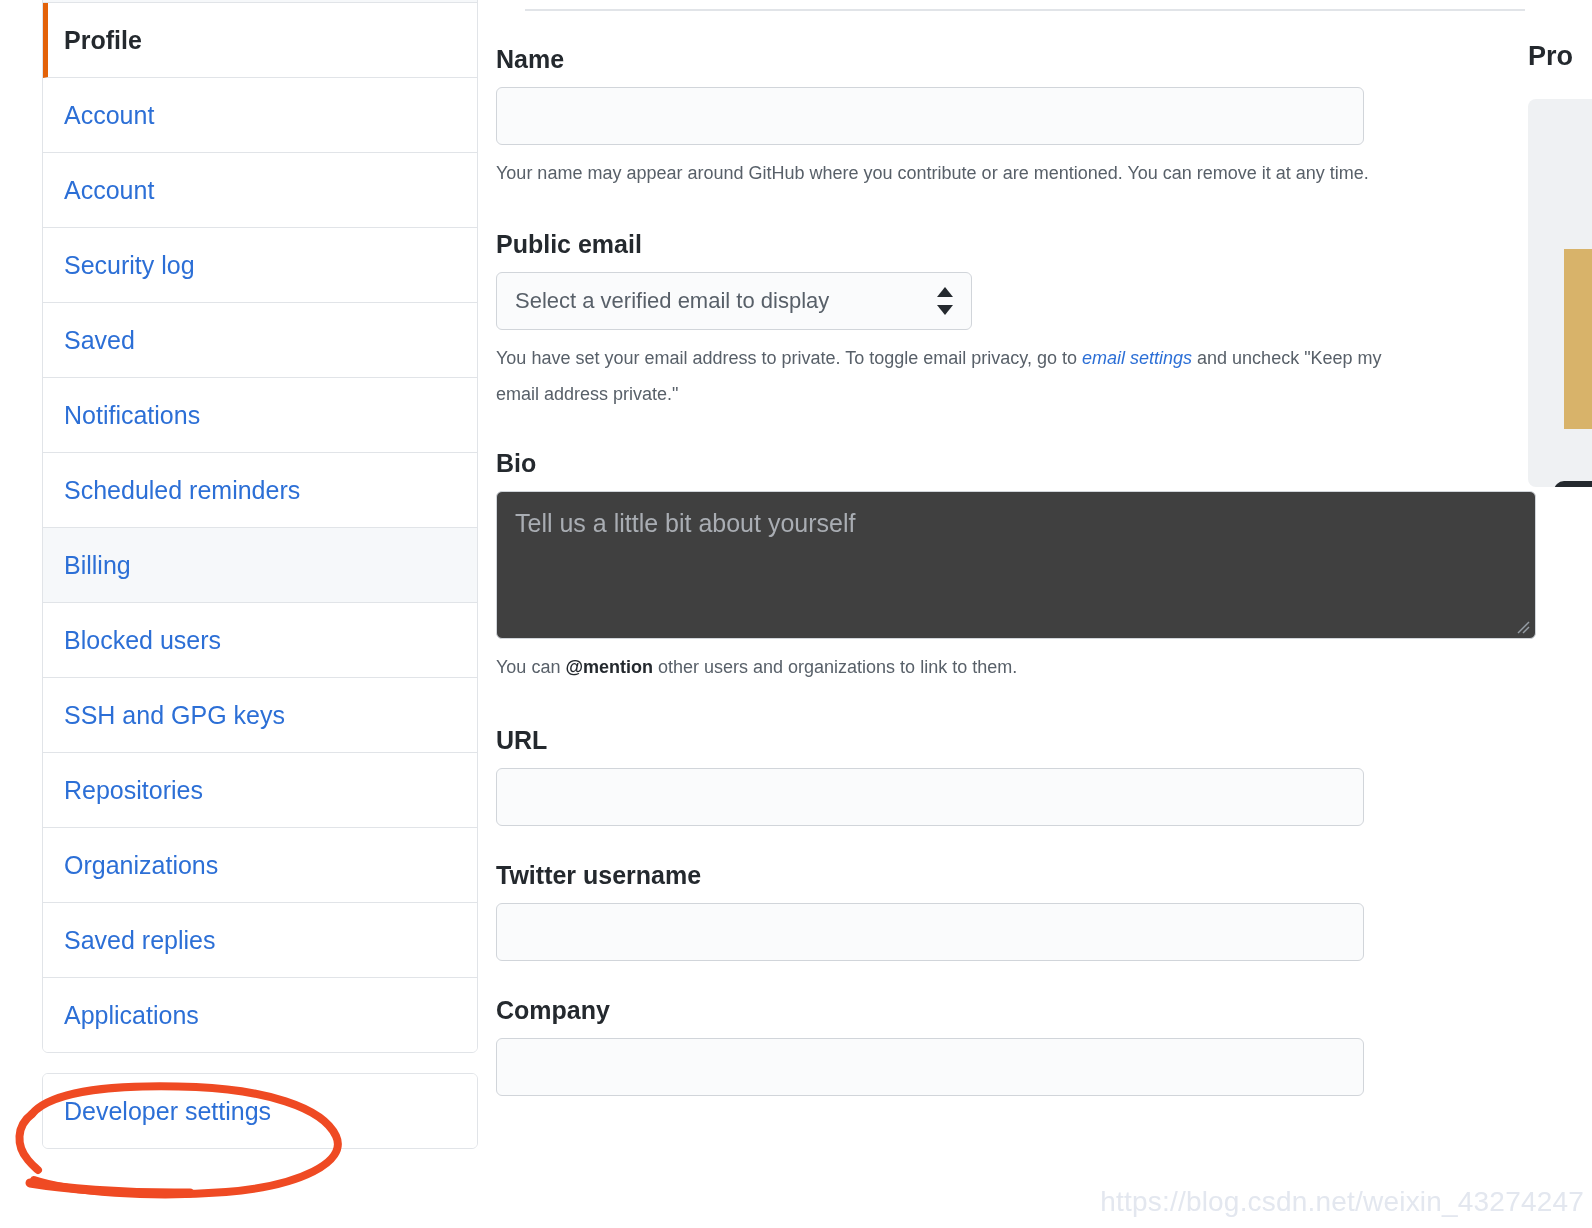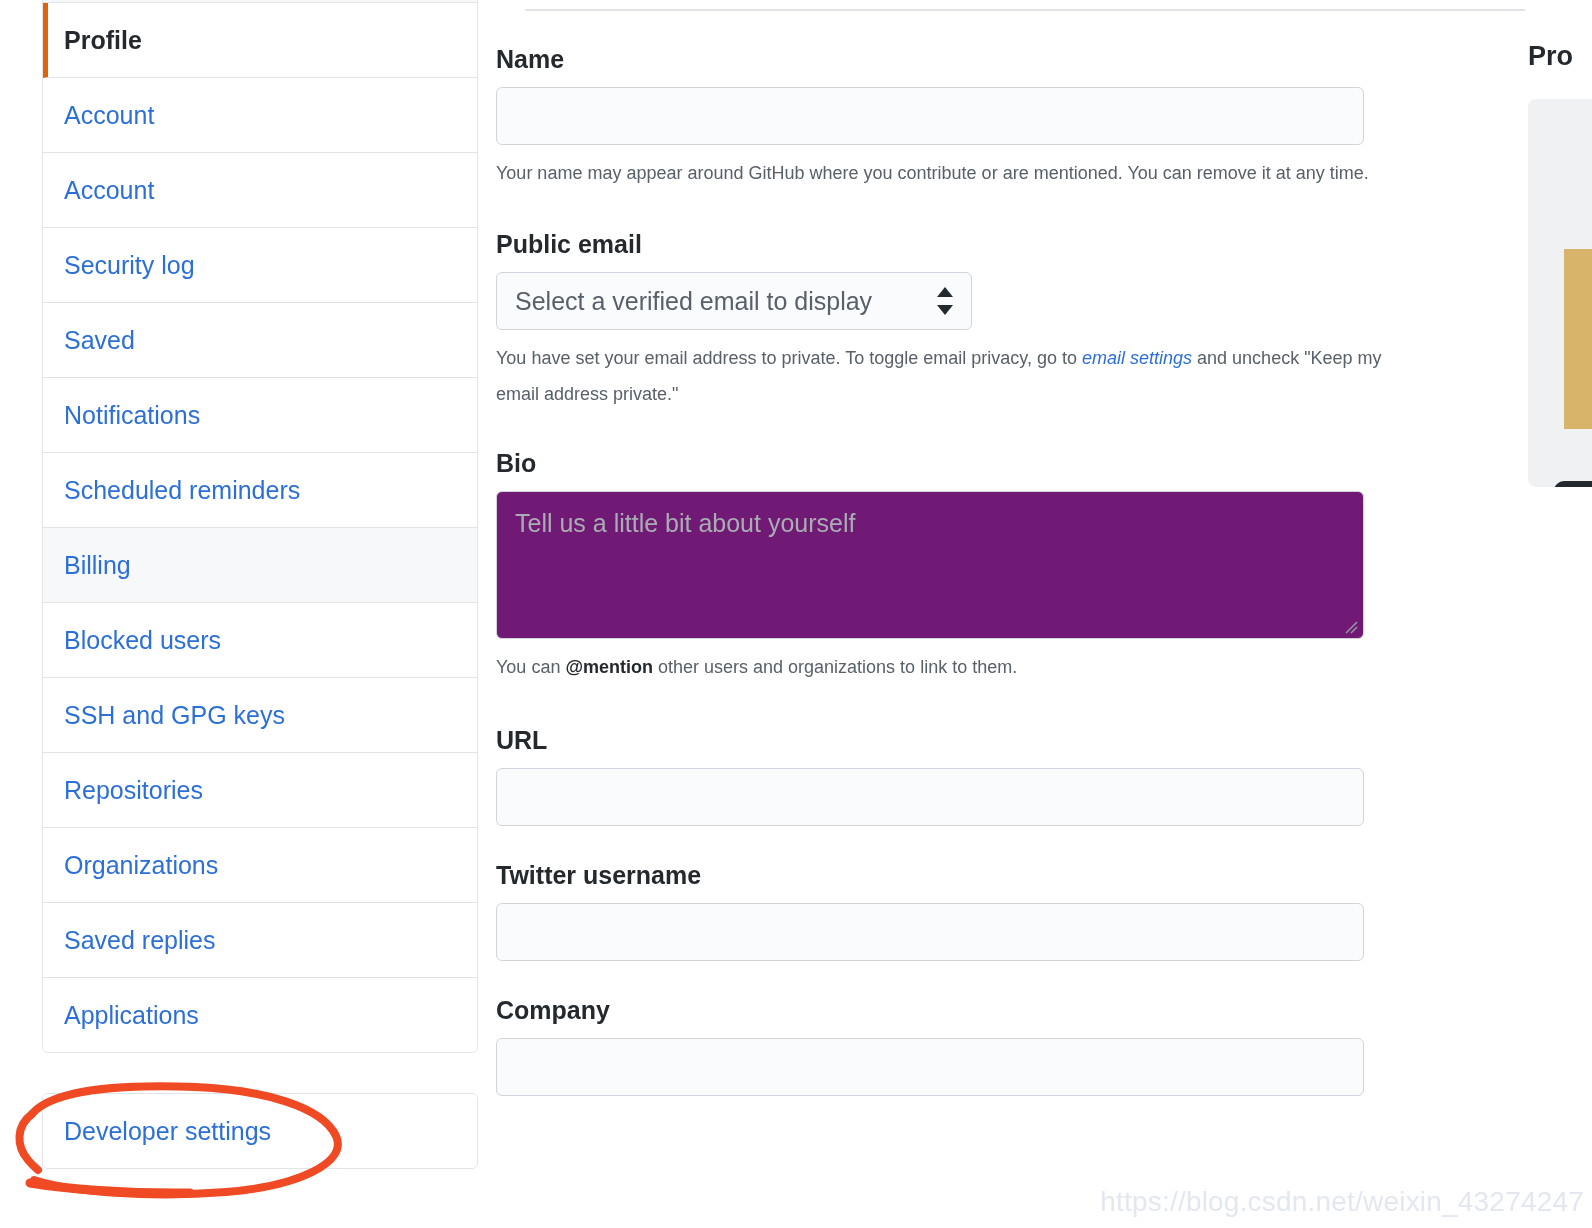--- a/index.html
+++ b/index.html
@@ -49,21 +49,21 @@
   .nav-item.selected {
     color: #24292e;
     font-weight: bold;
     border-left: 5px solid #e36209;
     padding-left: 16px;
   }
   .nav-item.highlighted {
     background: #f6f8fa;
   }
   .nav-card.standalone {
-    margin-top: 40px;
+    margin-top: 20px;
   }
   .nav-card.standalone .nav-item { border-bottom: none; }
 
   
   #main {
     position: absolute;
     left: 496px; top: 0px;
     width: 960px;
   }
   .top-rule {
@@ -109,36 +109,36 @@
     align-items: center;
     justify-content: space-between;
     height: 58px;
     background: #fafbfc;
     border: 1px solid #d1d5da;
     border-radius: 6px;
     padding: 0 16px 0 18px;
     min-width: 476px;
   }
   .select-label {
-    font-size: 25px;
+    font-size: 22px;
     color: #586069;
     white-space: nowrap;
   }
   .select-caret {
     margin-left: 18px;
     display: inline-block;
     line-height: 0;
     color: #24292e;
   }
 
   .bio-area {
     position: relative;
-    width: 868px;
+    width: 1040px;
     height: 148px;
-    background: #701a75;
+    background: #404040;
     border: 1px solid #d1d5da;
     border-radius: 6px;
     padding-left: 36px;
   }
   .bio-placeholder {
     position: absolute;
     left: 18px; top: 17px;
     font-size: 25px;
     color: #a9adb3;
   }

